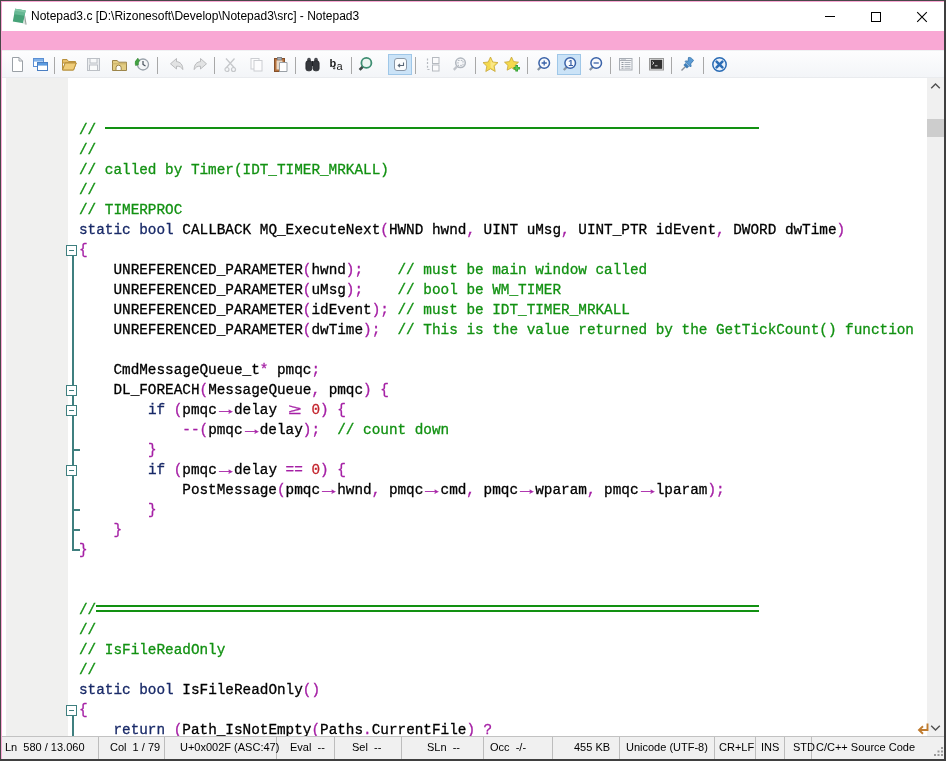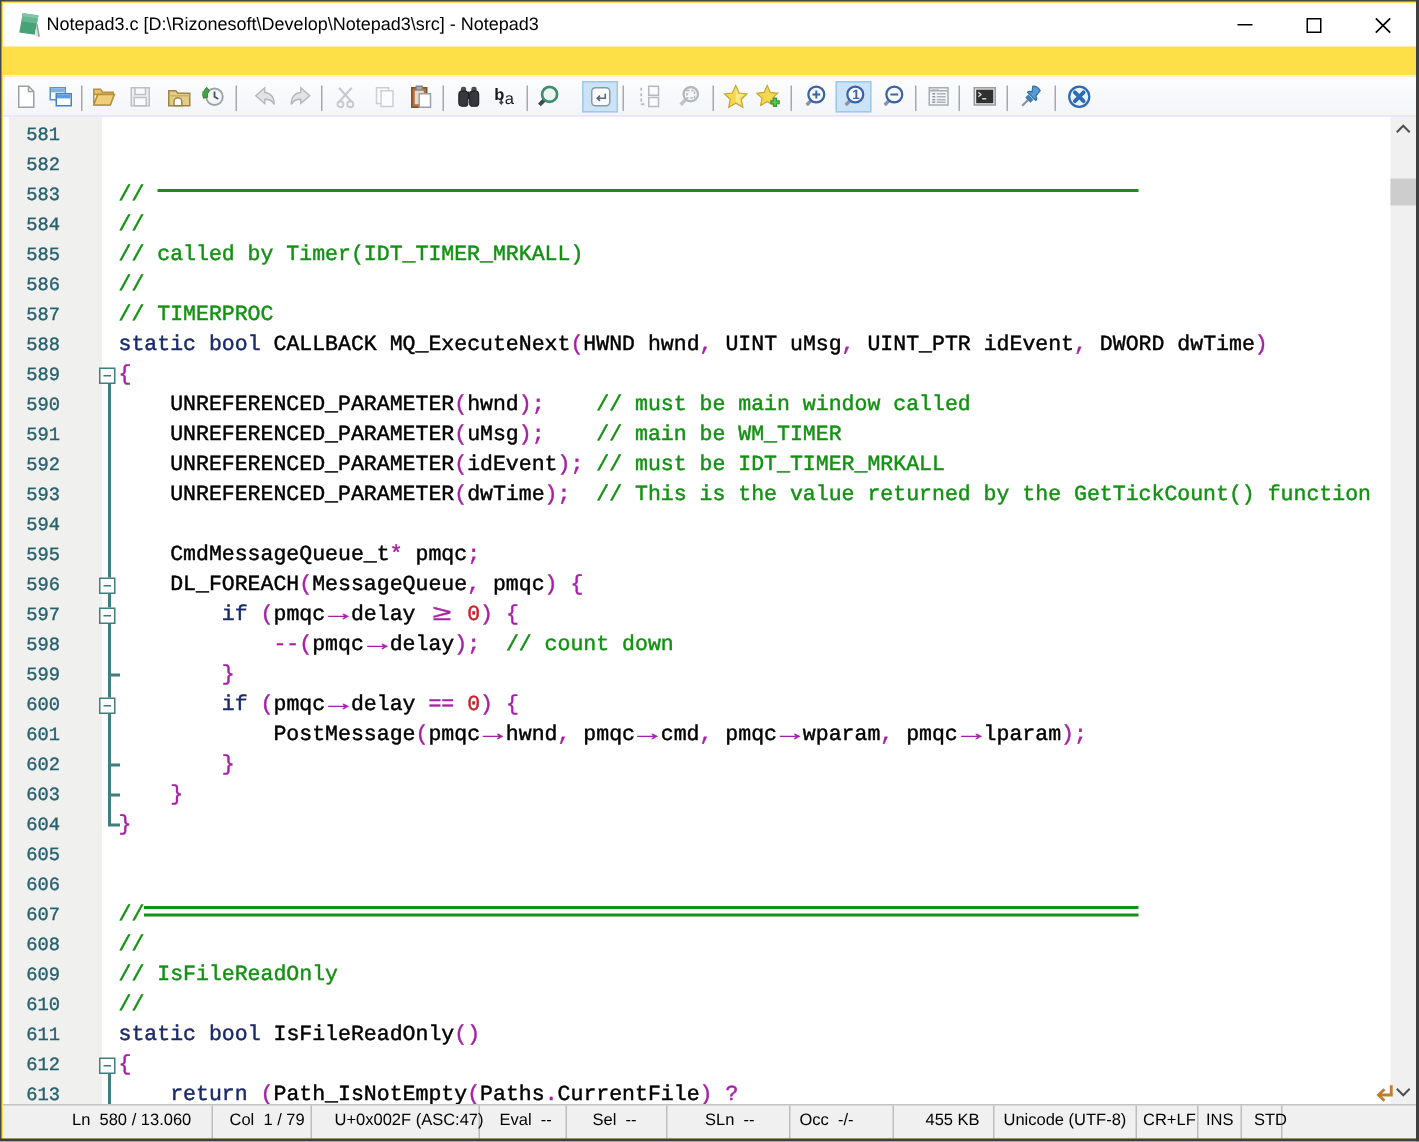--- a/index.html
+++ b/index.html
@@ -1,18 +1,18 @@
 <!DOCTYPE html>
 <html><head>
 <meta charset="utf-8">
 <style>
 * { margin:0; padding:0; box-sizing:border-box; }
 html,body { width:946px; height:761px; overflow:hidden; background:#fff; }
 body { font-family:"Liberation Sans", sans-serif; position:relative; }
-#win { position:absolute; inset:0; border:1px solid #474747; background:#fde047; }
+#win { position:absolute; inset:0; border:1px solid #474747; background:#f9a8d4; }
 
 #titlebar { position:absolute; left:1px; top:1px; right:1px; height:29px; background:#fff; }
 #title { position:absolute; left:29px; top:7px; font-size:12px; color:#000; white-space:pre; }
 .winbtn { position:absolute; top:0; width:46px; height:29px; }
 
 #menubar { position:absolute; left:1px; top:30px; right:1px; height:19px; background:#fff; }
 .mi { position:absolute; top:2px; font-size:12px; color:#000; }
 
 #toolbar { position:absolute; left:1px; top:49px; right:1px; height:28px;
   background:linear-gradient(#fdfdfe, #f3f5f8); border-top:1px solid #f0f1f3; border-bottom:1px solid #e9ebee; }
@@ -37,21 +37,21 @@
 #code .n { color:#c3242c; }
 #code .hl1 { display:inline-block; height:2px; background:#129112; vertical-align:5px; }
 #code .hl2 { display:inline-block; height:7px; border-top:2px solid #129112; border-bottom:2px solid #129112; vertical-align:2px; }
 #code .g2 { display:inline-block; width:2ch; text-align:center; transform:scaleX(1.55); }
 
 #vscroll { position:absolute; right:0; top:0; width:17px; bottom:0; background:#f0f0f0; }
 #vthumb { position:absolute; right:0; width:17px; background:#cdcdcd; }
 
 #statusbar { position:absolute; left:1px; right:1px; bottom:1px; height:23px; background:#f0f0f0;
   border-top:1px solid #c2c2c2; font-size:11px; color:#000; }
-.ss { position:absolute; top:0; bottom:0; border-right:1px solid #bdbdbd;margin-left:43px; }
+.ss { position:absolute; top:0; bottom:0; border-right:1px solid #bdbdbd; }
 .ss span { position:absolute; top:4px; white-space:pre; }
 </style>
 </head>
 <body>
 <div id="win">
   <div id="titlebar">
     <svg id="appicon" width="17" height="20" style="position:absolute;left:9px;top:5px" viewBox="0 0 17 20">
       <polygon points="4.2,1.8 14.6,3.4 12.2,16.2 1.8,14.6" fill="#47a278"></polygon>
       <polygon points="4.2,1.8 14.6,3.4 13.6,8.8 3.2,7.2" fill="#66b893"></polygon>
       <polygon points="4.2,1.8 14.6,3.4 14.2,5.4 3.8,3.8" fill="#7fc6a5"></polygon>
@@ -223,53 +223,20 @@
         <path d="M5.5 8 L9 11.5" stroke="#3e7db8" stroke-width="3"></path>
       </svg>
     <div class="tsep" style="left:700.6px"></div>
     <svg class="tico" style="left:709.3px" viewBox="0 0 17 17">
         <circle cx="8.5" cy="8.5" r="6.7" fill="#eaf2fb" stroke="#2b6cb5" stroke-width="1.5"></circle>
         <path d="M5.6 5.6 L11.4 11.4 M11.4 5.6 L5.6 11.4" stroke="#2b6cb5" stroke-width="2.6" stroke-linecap="round"></path>
       </svg>
   </div>
   <div id="editor">
     <div id="nummargin"></div>
-    <div id="nums">581
-582
-583
-584
-585
-586
-587
-588
-589
-590
-591
-592
-593
-594
-595
-596
-597
-598
-599
-600
-601
-602
-603
-604
-605
-606
-607
-608
-609
-610
-611
-612
-613</div>
     <div id="fold">
       <div class="fline" style="top:178px;height:294px"></div>
       <div class="ftick" style="top:371px"></div>
       <div class="ftick" style="top:431px"></div>
       <div class="ftick" style="top:451px"></div>
       <div class="ftick" style="top:471px"></div>
       <div class="fline" style="top:638px;height:22px"></div>
       <div class="fbox" style="top:166.5px">
           <div></div>
         </div>
@@ -289,21 +256,21 @@
     <div id="code">
 
 <span class="c">// </span><span class="hl1" style="width:76ch"></span>
 <span class="c">//</span>
 <span class="c">// called by Timer(IDT_TIMER_MRKALL)</span>
 <span class="c">//</span>
 <span class="c">// TIMERPROC</span>
 <span class="k">static</span> <span class="k">bool</span> CALLBACK MQ_ExecuteNext<span class="o">(</span>HWND hwnd<span class="o">,</span> UINT uMsg<span class="o">,</span> UINT_PTR idEvent<span class="o">,</span> DWORD dwTime<span class="o">)</span>
 <span class="o">{</span>
     UNREFERENCED_PARAMETER<span class="o">(</span>hwnd<span class="o">);</span>    <span class="c">// must be main window called</span>
-    UNREFERENCED_PARAMETER<span class="o">(</span>uMsg<span class="o">);</span>    <span class="c">// main be WM_TIMER</span>
+    UNREFERENCED_PARAMETER<span class="o">(</span>uMsg<span class="o">);</span>    <span class="c">// bool be WM_TIMER</span>
     UNREFERENCED_PARAMETER<span class="o">(</span>idEvent<span class="o">);</span> <span class="c">// must be IDT_TIMER_MRKALL</span>
     UNREFERENCED_PARAMETER<span class="o">(</span>dwTime<span class="o">);</span>  <span class="c">// This is the value returned by the GetTickCount() function</span>
 
     CmdMessageQueue_t<span class="o">*</span> pmqc<span class="o">;</span>
     DL_FOREACH<span class="o">(</span>MessageQueue<span class="o">,</span> pmqc<span class="o">)</span> <span class="o">{</span>
         <span class="k">if</span> <span class="o">(</span>pmqc<span class="o g2">→</span>delay <span class="o g2">≥</span> <span class="n">0</span><span class="o">)</span> <span class="o">{</span>
             <span class="o">--(</span>pmqc<span class="o g2">→</span>delay<span class="o">);</span>  <span class="c">// count down</span>
         <span class="o">}</span>
         <span class="k">if</span> <span class="o">(</span>pmqc<span class="o g2">→</span>delay <span class="o">==</span> <span class="n">0</span><span class="o">)</span> <span class="o">{</span>
             PostMessage<span class="o">(</span>pmqc<span class="o g2">→</span>hwnd<span class="o">,</span> pmqc<span class="o g2">→</span>cmd<span class="o">,</span> pmqc<span class="o g2">→</span>wparam<span class="o">,</span> pmqc<span class="o g2">→</span>lparam<span class="o">);</span>
@@ -363,16 +330,29 @@
       </div>
     <div class="ss" style="left:713px;width:41px">
         <span style="left:4px">CR+LF</span>
       </div>
     <div class="ss" style="left:754px;width:29px">
         <span style="left:5px">INS</span>
       </div>
     <div class="ss" style="left:783px;width:27px">
         <span style="left:8px">STD</span>
       </div>
+    <div class="ss" style="left:810px;width:134px;border-right:none">
+        <span style="left:4px">C/C++ Source Code</span>
+      <svg width="10" height="10" style="position:absolute;right:2px;bottom:2px" viewBox="0 0 10 10">
+          <g fill="#9a9a9a">
+            <rect x="7" y="7" width="2" height="2"></rect>
+            <rect x="7" y="3.5" width="2" height="2"></rect>
+            <rect x="3.5" y="7" width="2" height="2"></rect>
+            <rect x="7" y="0" width="2" height="2"></rect>
+            <rect x="0" y="7" width="2" height="2"></rect>
+            <rect x="3.5" y="3.5" width="2" height="2"></rect>
+          </g>
+        </svg>
+      </div>
   </div>
 </div>
 <div style="position:absolute;right:0;top:0;width:2px;height:761px;background:#3f3f3f"></div>
 <div style="position:absolute;left:0;bottom:0;width:946px;height:2px;background:#3f3f3f"></div>
 
 </body></html>

